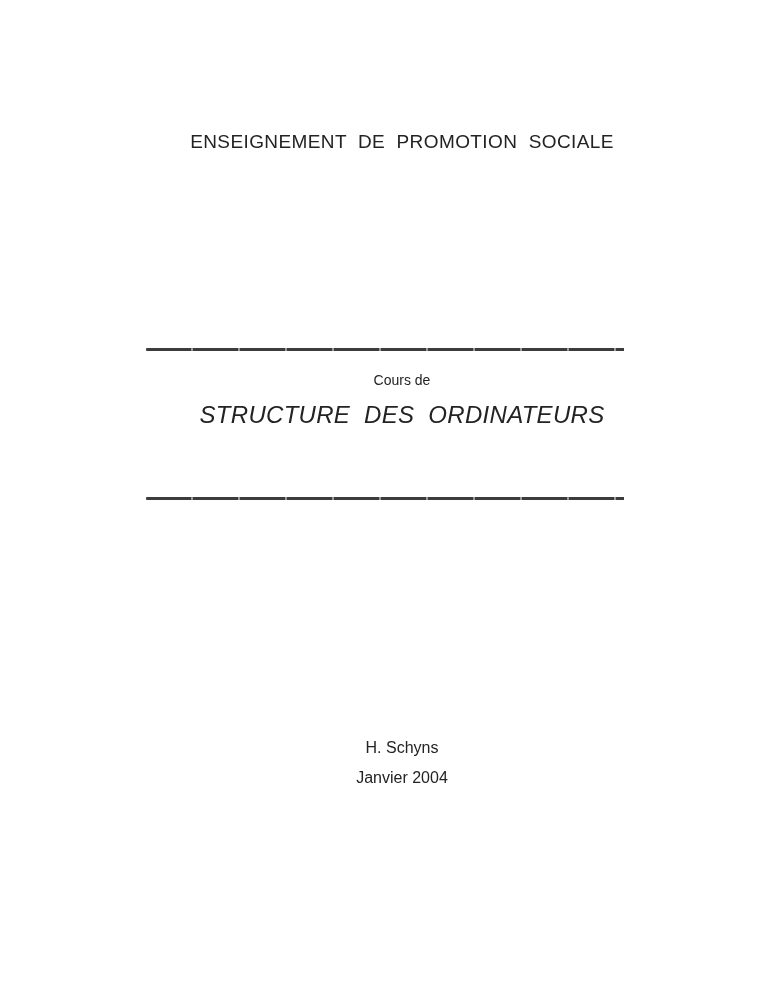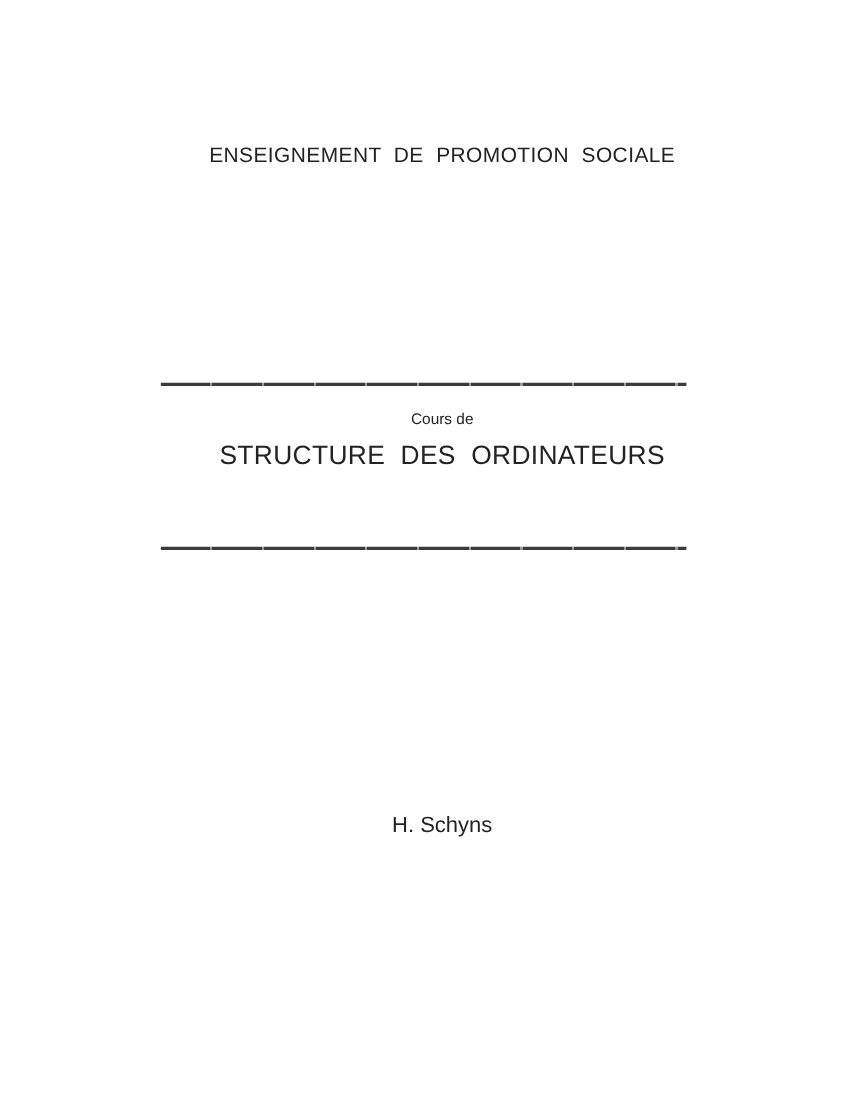--- a/index.html
+++ b/index.html
@@ -49,28 +49,29 @@
   .rule-top    { top: 348px; }
   .rule-bottom { top: 497px; }
   .course-prefix {
     top: 372px;
     font-size: 14px;
   }
   .doc-title {
     top: 401px;
     font-size: 24px;
     letter-spacing: 0.3px;
+    font-style: italic;
   }
   .doc-subtitle {
     top: 443px;
     font-size: 23px;
   }
   .author {
     top: 739px;
-    font-size: 20px;
+    font-size: 16px;
   }
   .pub-date {
     top: 769px;
     font-size: 16px;
   }
 </style>
 </head>
 <body>
 
 <div class="page">
@@ -81,14 +82,15 @@
 
   <div class="abs course-prefix">Cours de</div>
 
   <div class="abs doc-title">STRUCTURE  DES  ORDINATEURS</div>
 
 
   <div class="rule rule-bottom"></div>
 
   <div class="abs author">H. Schyns</div>
 
+  <div class="abs pub-date">Janvier 2004</div>
 
 </div>
 
 </body></html>

